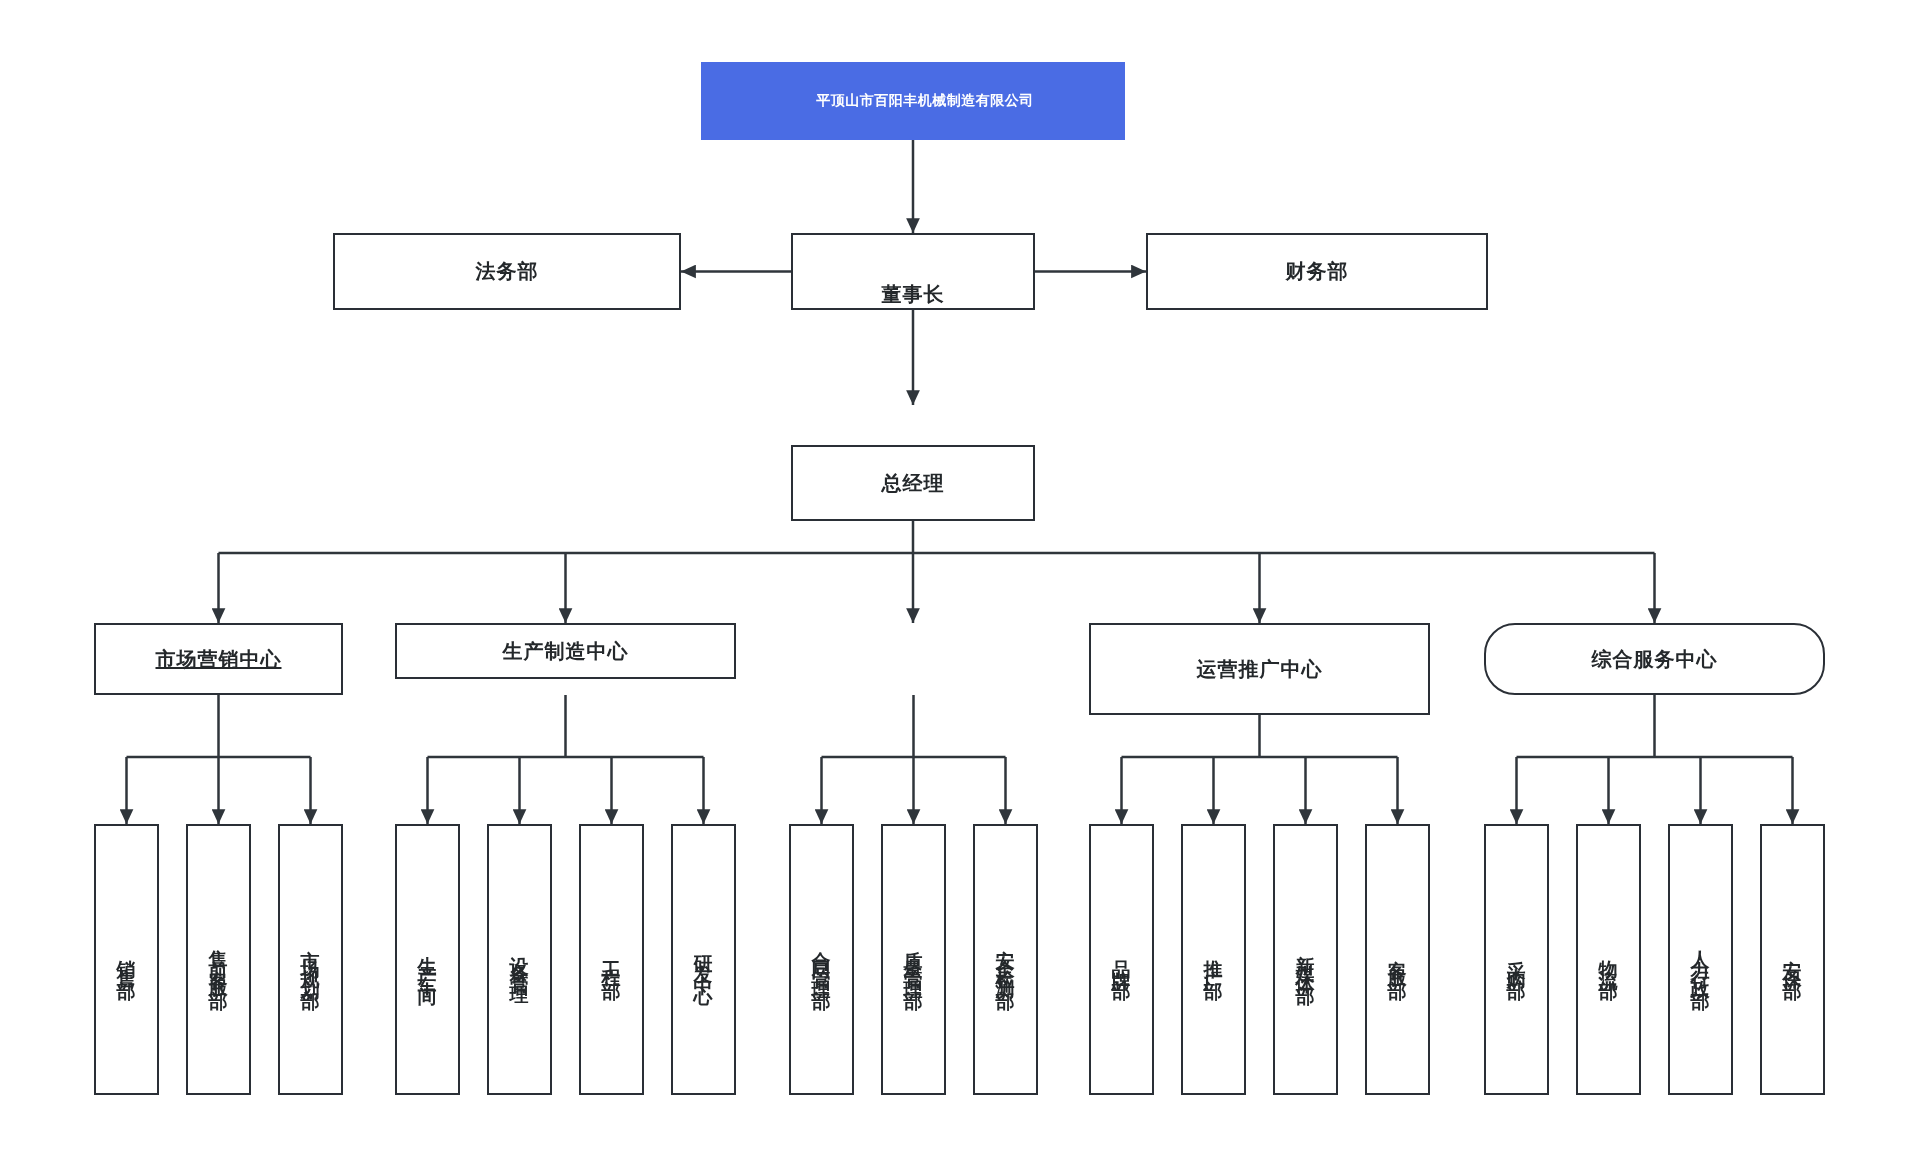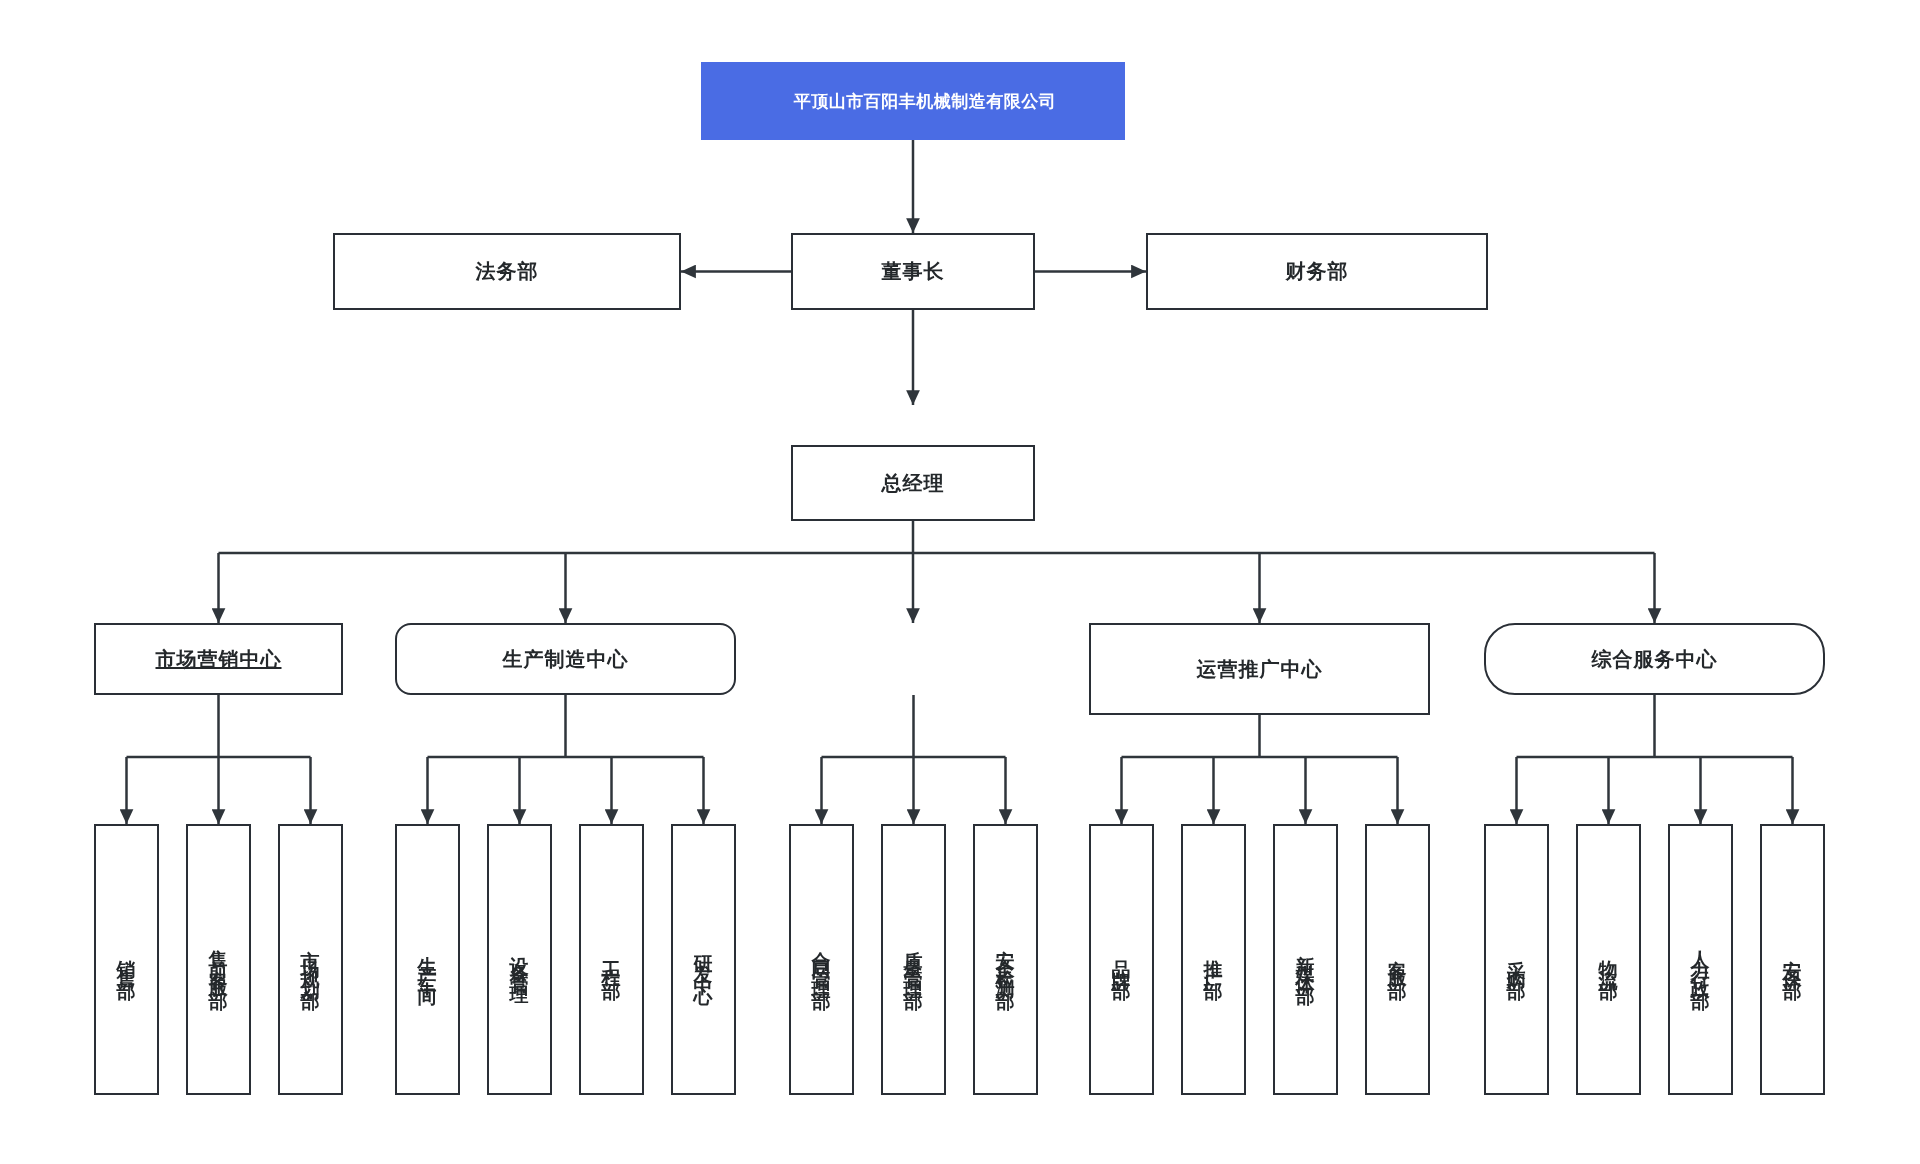--- a/index.html
+++ b/index.html
@@ -16,21 +16,21 @@
   .wires .arw-head{fill:var(--line); stroke:none;}
   .node{
     position:absolute; box-sizing:border-box;
     background:var(--box-bg); border:2.5px solid var(--box-border);
     display:flex; align-items:center; justify-content:center;
     color:var(--text); font-weight:bold; font-size:20px; letter-spacing:1px;
     text-align:center;
   }
   .node.root{
     background:var(--root-bg); border:none; color:var(--root-text);
-    font-size:17px; letter-spacing:0.5px;padding-left:24px;
+    font-size:14px; letter-spacing:0.5px;padding-left:24px;
   }
   .node.leaf{
     font-size:19px;
   }
   .node.leaf .lbl{
     writing-mode:vertical-rl; text-orientation:upright;
     letter-spacing:10px; line-height:1;
   }
   .lbl{display:block;}
 </style>
@@ -86,35 +86,35 @@
     <line x1="1792.5" y1="757" x2="1792.5" y2="824" marker-end="url(#arw)"></line>
   </svg>
 
   <div class="node root" style="left:701px;top:62px;width:424px;height:78px;">
     <span class="lbl">平顶山市百阳丰机械制造有限公司</span>
   </div>
 
   <div class="node" style="left:333px;top:233px;width:348px;height:77px;">
     <span class="lbl">法务部</span>
   </div>
-  <div class="node" style="left:791px;top:233px;width:244px;height:77px;">
+  <div class="node" style="left:791px;top:233px;width:244px;height:77px;align-items:flex-end;">
     <span class="lbl">董事长</span>
   </div>
   <div class="node" style="left:1146px;top:233px;width:342px;height:77px;">
     <span class="lbl">财务部</span>
   </div>
 
   <div class="node" style="left:791px;top:405px;width:244px;height:76px;margin-top:40px;">
     <span class="lbl">总经理</span>
   </div>
 
   <div class="node" style="left:94px;top:623px;width:249px;height:72px;text-decoration:underline;">
     <span class="lbl">市场营销中心</span>
   </div>
-  <div class="node" style="left:395px;top:623px;width:341px;height:72px;border-radius:16px;">
+  <div class="node" style="left:395px;top:623px;width:341px;height:56px;">
     <span class="lbl">生产制造中心</span>
   </div>
   <div class="node" style="left:1089px;top:623px;width:341px;height:92px;">
     <span class="lbl">运营推广中心</span>
   </div>
   <div class="node" style="left:1484px;top:623px;width:341px;height:72px;border-radius:31px;">
     <span class="lbl">综合服务中心</span>
   </div>
 
   <div class="node leaf" style="left:94px;top:824px;width:65px;height:271px;">

